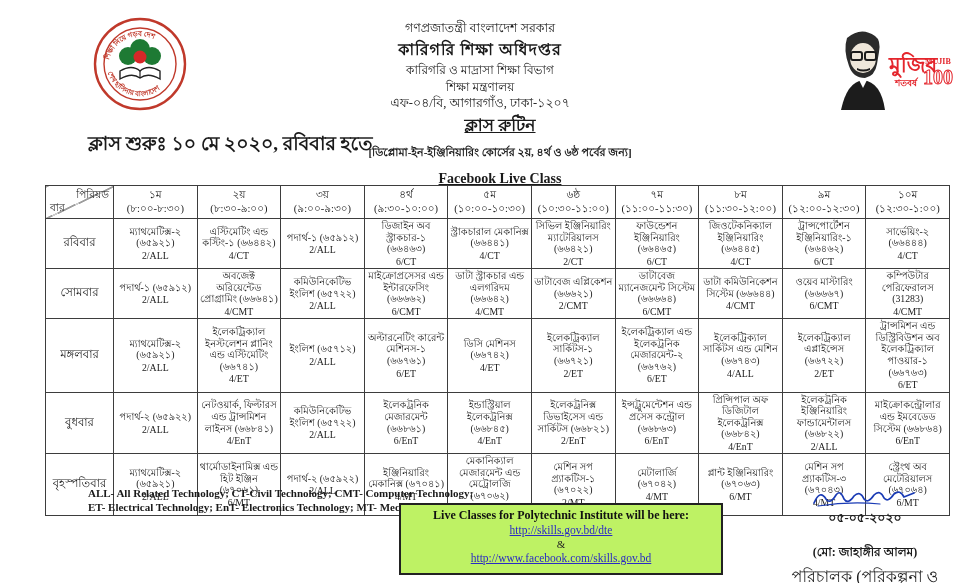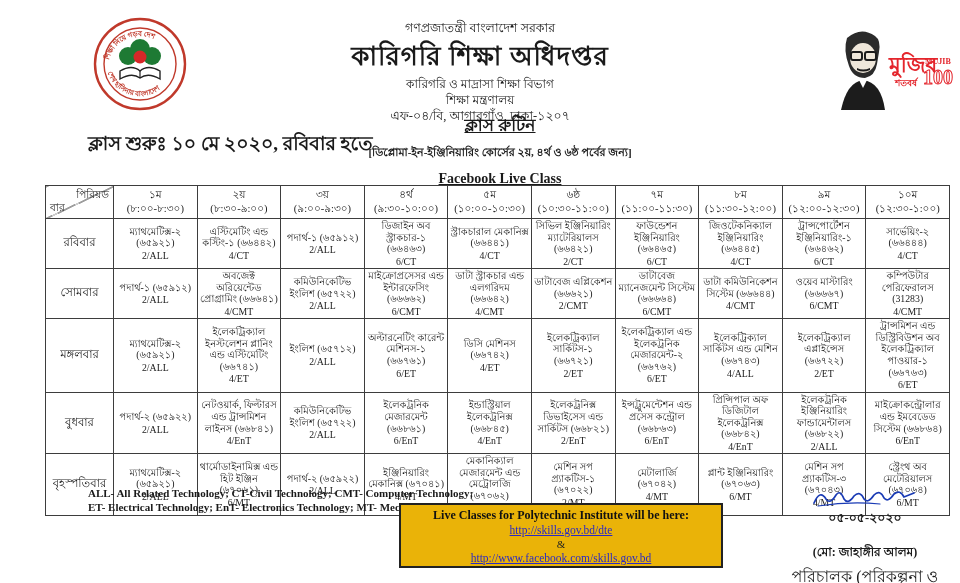--- a/index.html
+++ b/index.html
@@ -5,21 +5,21 @@
   * { margin:0; padding:0; box-sizing:border-box; }
   html,body { background:#e9e9e9; }
   #page {
     position:relative; width:960px; height:583px; background:#ffffff;
     font-family:"Liberation Serif","DejaVu Serif",serif; color:#1a1a1a;
     margin:0 auto; overflow:hidden;
   }
   
   .gov-header { position:absolute; top:20px; left:0; width:100%; text-align:center; line-height:1.35; }
   .gov-line1 { font-size:12.5px; }
-  .gov-org   { font-size:26px; font-weight:bold; letter-spacing:1px; margin-top:2px; }
+  .gov-org   { font-size:16px; font-weight:bold; letter-spacing:1px; margin-top:2px; }
   .gov-line3 { font-size:12px; margin-top:2px; }
   .gov-line4 { font-size:12px; }
   .gov-line5 { font-size:12.5px; }
   .logo-left  { position:absolute; top:16px; left:92px;  width:96px; height:96px; }
   .logo-right { position:absolute; top:24px; left:833px; width:120px; height:86px; }
   
   .start-note {
     position:absolute; top:129px; left:88px; width:300px;
     font-size:19px; font-weight:bold;
   }
@@ -53,21 +53,21 @@
   td.day-cell { font-size:11.5px; }
   td.class-cell { font-size:9.8px; line-height:1.18; }
   td.class-cell .subj { }
   td.class-cell .grp  { margin-top:1px; }
   
   .legend {
     position:absolute; top:486px; left:47px; font-size:11px; font-weight:bold; line-height:1.3;padding-left:41px;
   }
   .live-box {
     position:absolute; top:503px; left:399px; width:324px;
-    border:2px solid #222; text-align:center; padding:3px 4px 0 4px; background:#eab308;
+    border:2px solid #222; text-align:center; padding:3px 4px 7px 4px; background:#bef264;
   }
   .live-box .box-title { font-size:12px; font-weight:bold; color:#111; }
   .live-box a { font-size:11.5px; color:#2a2ac4; text-decoration:underline; display:block; line-height:1.3; }
   .live-box .amp { font-size:11px; color:#222; line-height:1.2; }
   .sign-block { position:absolute; top:487px; left:775px; width:180px; text-align:center; }
   .sign-svg { display:block; margin:0 auto; }
   .sign-date  { font-size:12.5px; font-weight:bold; margin-top:0px;text-align:center; }
   .sign-name  { font-size:12px; font-weight:bold; margin-top:14px; }
   .sign-title { font-size:16px; font-weight:normal; margin-top:1px; }
 </style>

